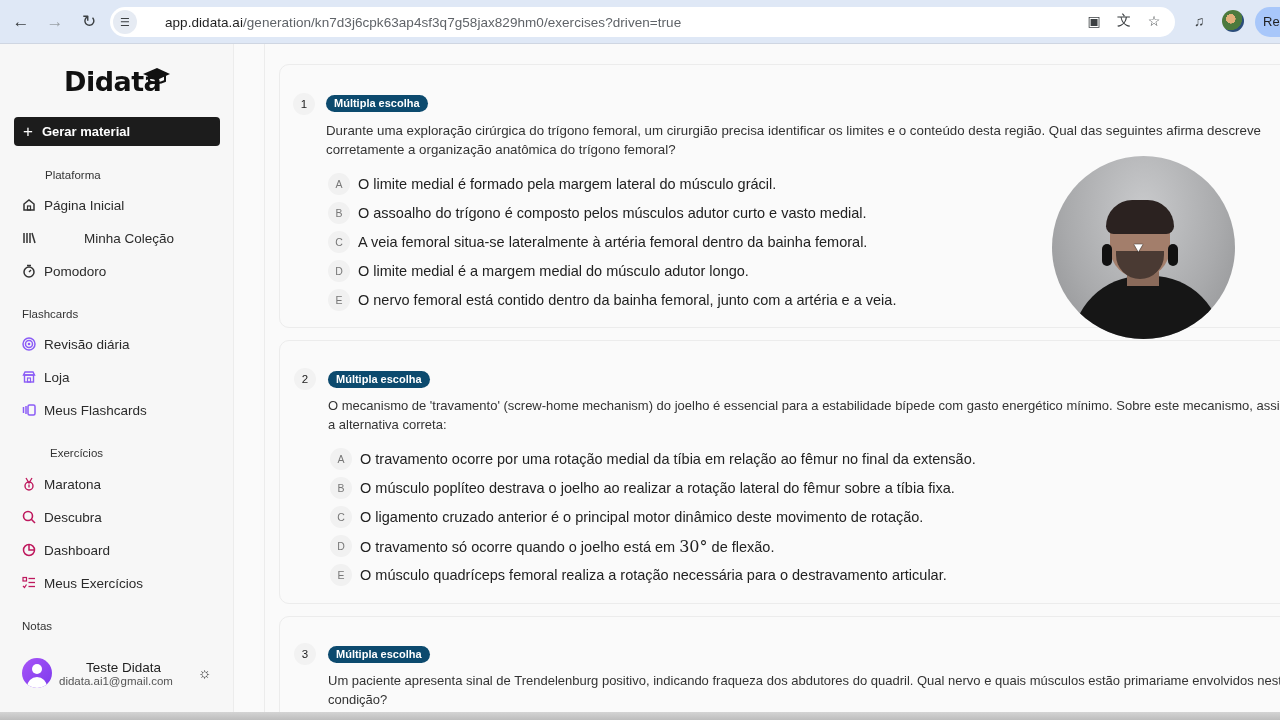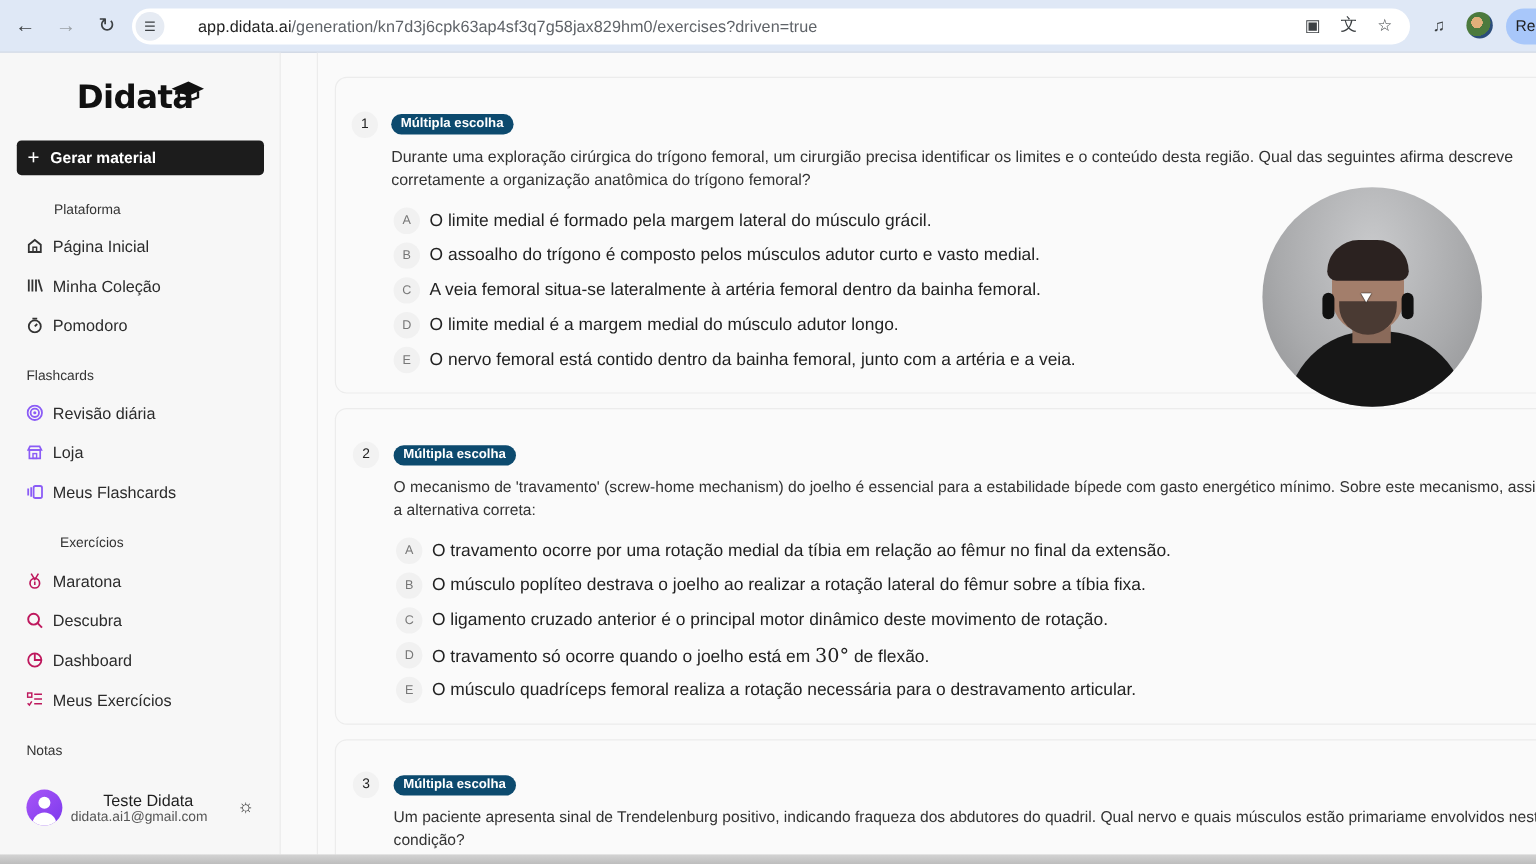--- a/index.html
+++ b/index.html
@@ -100,21 +100,21 @@
   <div class="section-label" style="top:125px;padding-left:23px;">Plataforma</div>
   <div class="nav-item" style="top:150px;">
     <span class="ico">
       <svg width="14" height="14" viewBox="0 0 14 14">
           <path d="M2,6 L7,2 L12,6 L12,12 L2,12 Z" fill="none" stroke="#333" stroke-width="1.5"></path>
           <rect x="5.5" y="8" width="3" height="4" fill="none" stroke="#333" stroke-width="1.2"></rect>
         </svg>
     </span>
     <span>Página Inicial</span>
   </div>
-  <div class="nav-item" style="top:183px;">
+  <div class="nav-item" style="top:183px;gap:40px;">
     <span class="ico">
       <svg width="14" height="14" viewBox="0 0 14 14">
           <line x1="2" y1="2" x2="2" y2="12" stroke="#333" stroke-width="1.5"></line>
           <line x1="5" y1="2" x2="5" y2="12" stroke="#333" stroke-width="1.5"></line>
           <line x1="8" y1="2" x2="8" y2="12" stroke="#333" stroke-width="1.5"></line>
           <line x1="10" y1="2" x2="13" y2="12" stroke="#333" stroke-width="1.5"></line>
         </svg>
     </span>
     <span>Minha Coleção</span>
   </div>

